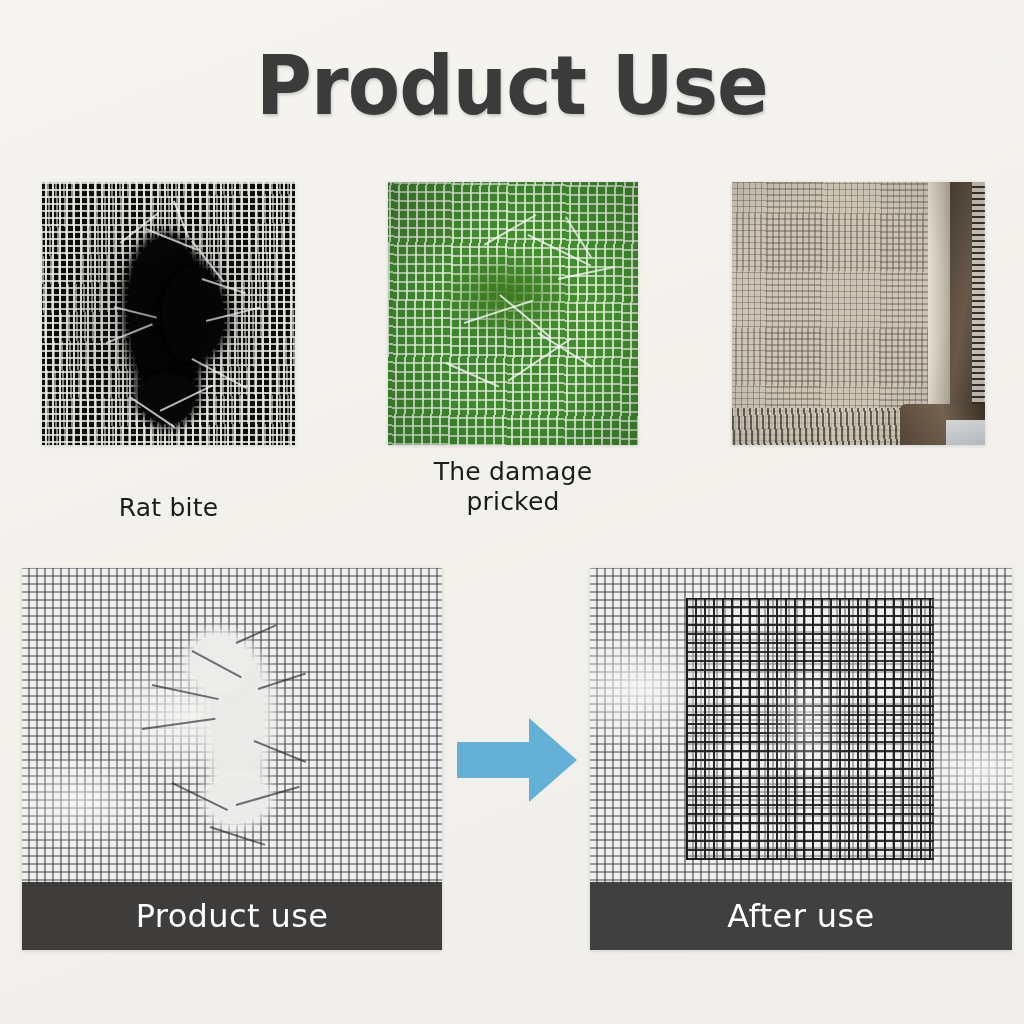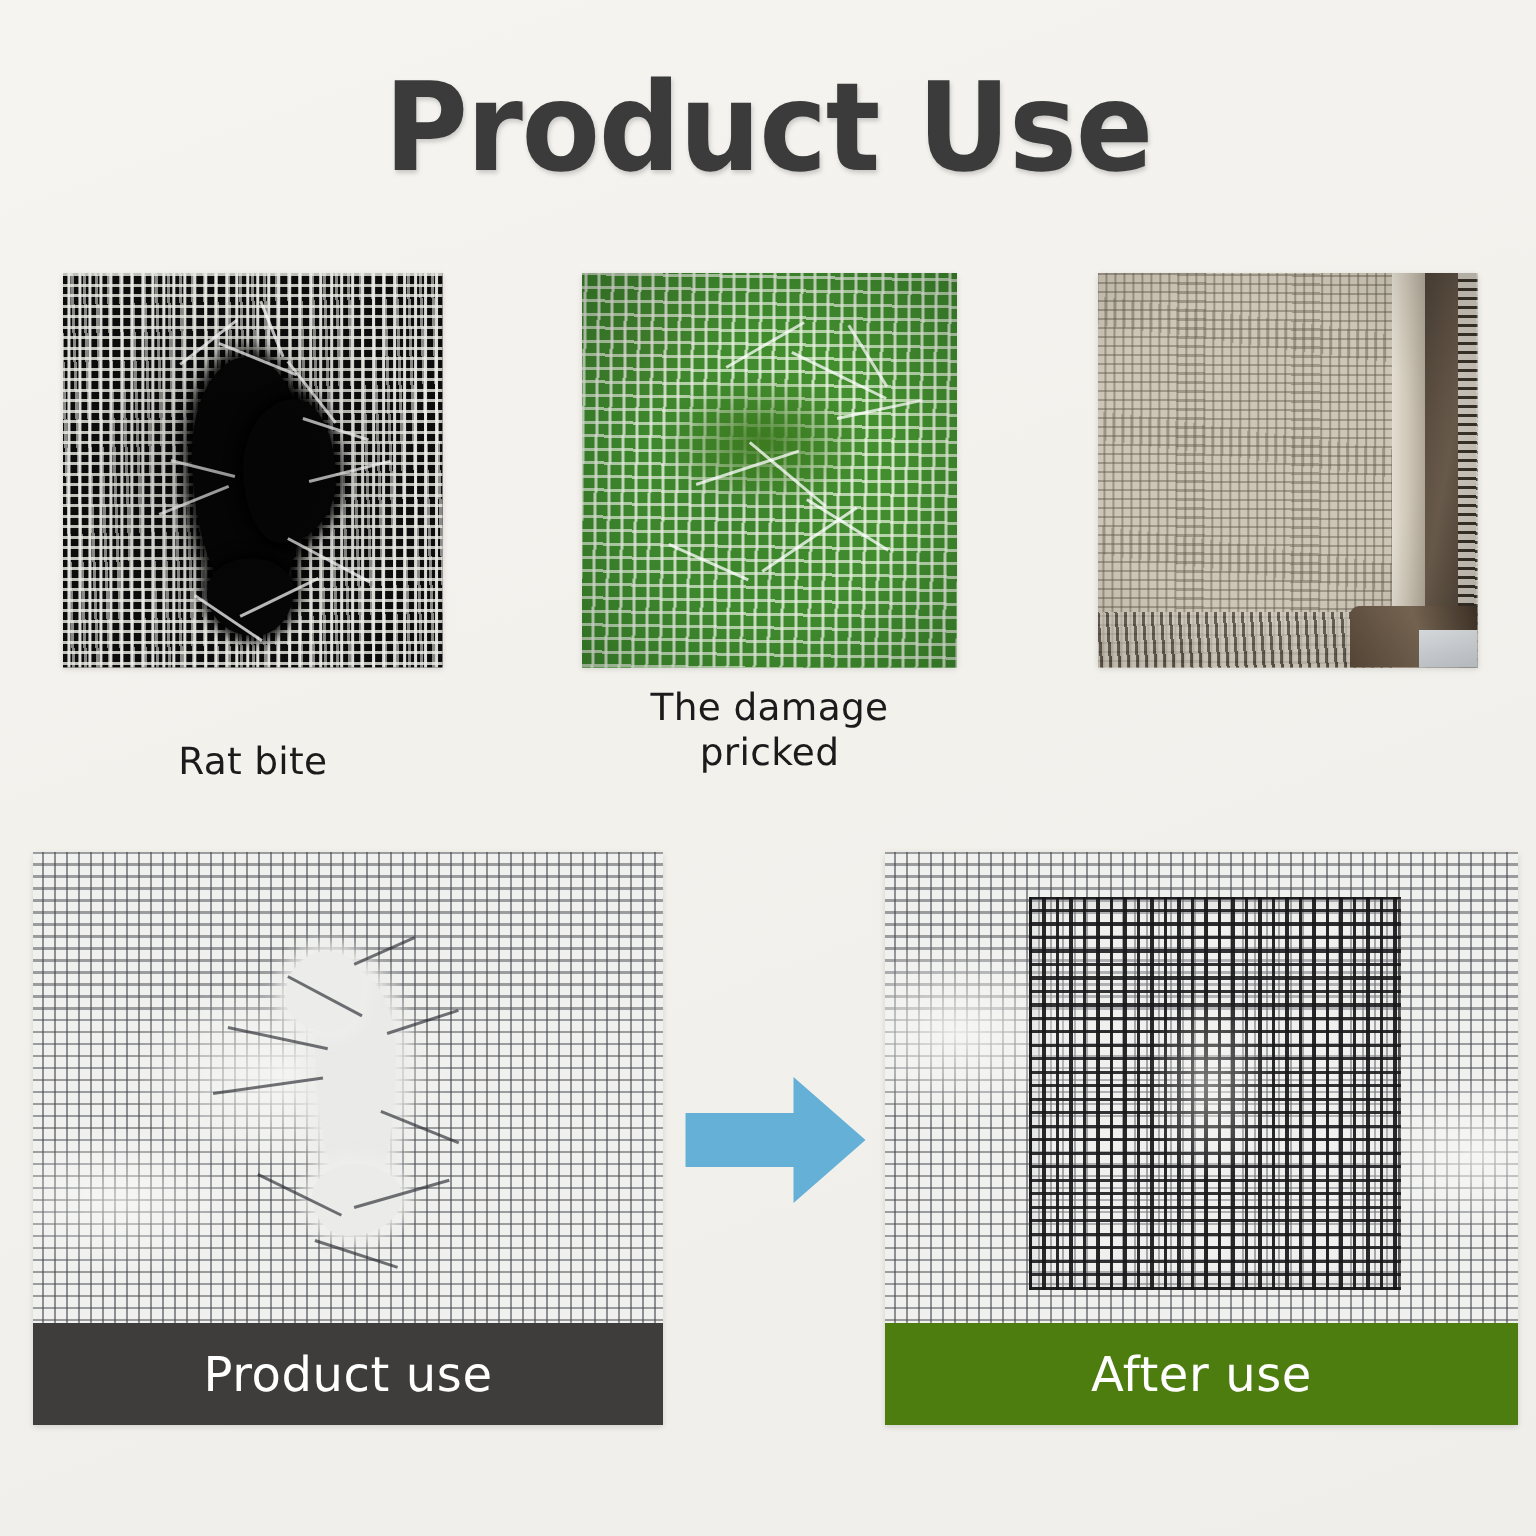--- a/index.html
+++ b/index.html
@@ -151,21 +151,21 @@
     height: 68px;
     display: flex;
     align-items: center;
     justify-content: center;
     color: #ffffff;
     font-size: 32px;
     letter-spacing: 0.4px;
     font-family: "DejaVu Sans", "Liberation Sans", sans-serif;
   }
   #label-before { background: #3f3d3c; }
-  #label-after  { background: #4d7c0f; }
+  #label-after  { background: #404040; }
 
   
   .tear {
     position: absolute;
     background: #e9e9e7;
   }
   .tear-dark { background: #060606; }
 
   .scratch {
     position: absolute;

